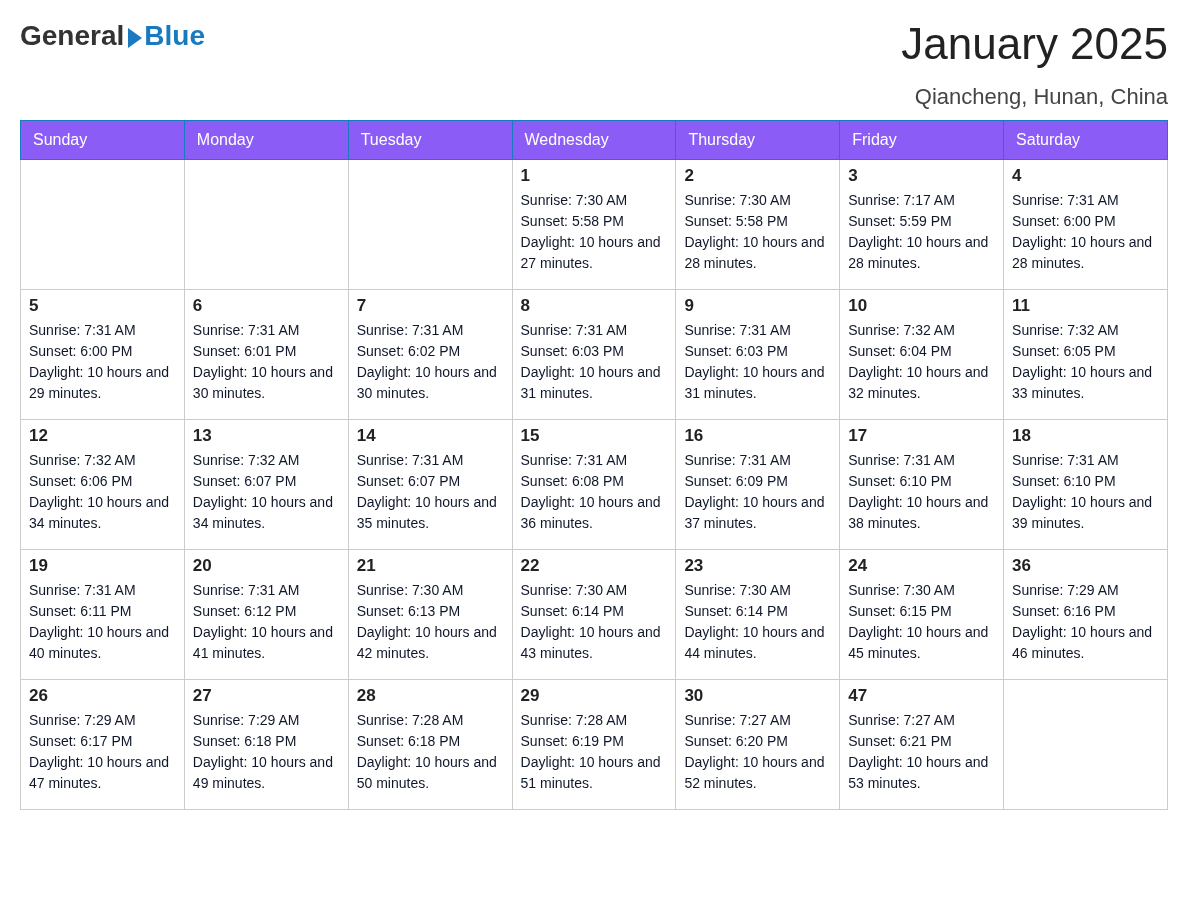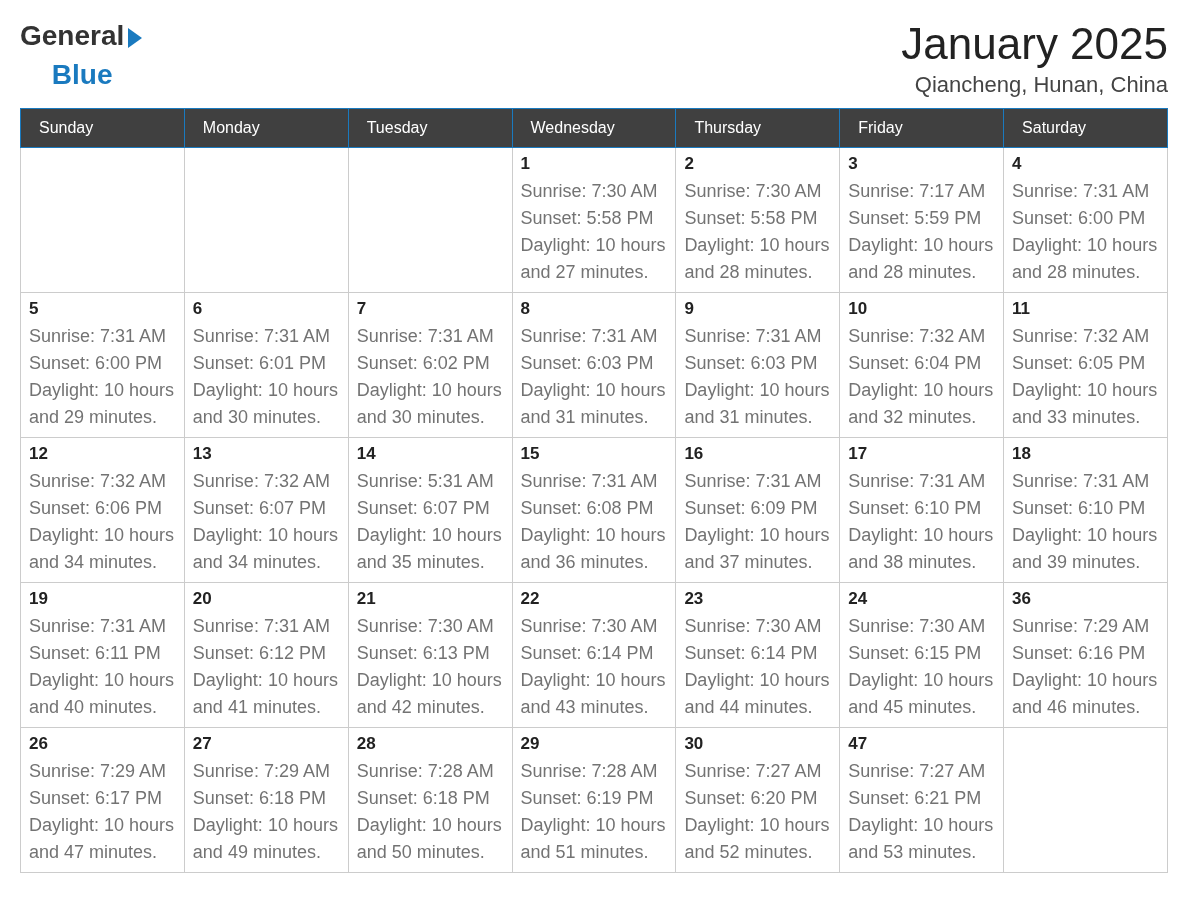--- a/index.html
+++ b/index.html
@@ -11,22 +11,22 @@
       padding: 20px;
     }
     .header {
       display: flex;
       justify-content: space-between;
       align-items: flex-start;
       margin-bottom: 10px;
     }
     .logo {
       display: flex;
-      flex-direction: column;
-      align-items: center;
+      flex-direction: row;
+      align-items: flex-start;
     }
     .logo-text {
       display: flex;
       align-items: center;
     }
     .logo-general {
       font-size: 28px;
       font-weight: bold;
       color: #333;
     }
@@ -37,45 +37,44 @@
       border-top: 10px solid transparent;
       border-bottom: 10px solid transparent;
       margin-left: 4px;
       margin-top: 4px;
     }
     .logo-blue {
       font-size: 28px;
       font-weight: bold;
       color: #1a7abf;
       margin-left: 2px;
-      margin-top: 7px;
     }
     .title-section {
       text-align: right;
     }
     .month-title {
       font-size: 44px;
       font-weight: normal;
       color: #222;
       line-height: 1.1;
     }
     .location {
       font-size: 22px;
       color: #444;
-      margin-top: 4px;
+      margin-top: 16px;
     }
     .calendar {
       width: 100%;
       border-collapse: collapse;
       margin-top: 10px;
     }
     .calendar th {
-      background-color: #404040;
+      background-color: #8b5cf6;
       color: #fff;
-      padding: 10px 18px;
+      padding: 10px 12px;
       text-align: left;
       font-size: 16px;
       font-weight: normal;
       border: 1px solid #1a7abf;
     }
     .calendar td {
       border: 1px solid #ccc;
       vertical-align: top;
       padding: 6px 8px;
       width: calc(100% / 7);
@@ -83,22 +82,22 @@
       height: 130px;
     }
     .day-number {
       font-size: 17px;
       font-weight: bold;
       color: #222;
       display: block;
       margin-bottom: 4px;
     }
     .day-info {
-      font-size: 18px;
-      color: #737373;
+      font-size: 14px;
+      color: #0f172a;
       line-height: 1.5;
     }
     .empty-cell {
       background: #fff;
     }
   </style>
 </head>
 <body>
 
 <div class="header">
@@ -222,21 +221,21 @@
         </td>
         <td>
           <span class="day-number">13</span>
           <div class="day-info">Sunrise: 7:32 AM
 Sunset: 6:07 PM
 Daylight: 10 hours
 and 34 minutes.</div>
         </td>
         <td>
           <span class="day-number">14</span>
-          <div class="day-info">Sunrise: 5:31 AM
+          <div class="day-info">Sunrise: 7:31 AM
 Sunset: 6:07 PM
 Daylight: 10 hours
 and 35 minutes.</div>
         </td>
         <td>
           <span class="day-number">15</span>
           <div class="day-info">Sunrise: 7:31 AM
 Sunset: 6:08 PM
 Daylight: 10 hours
 and 36 minutes.</div>

